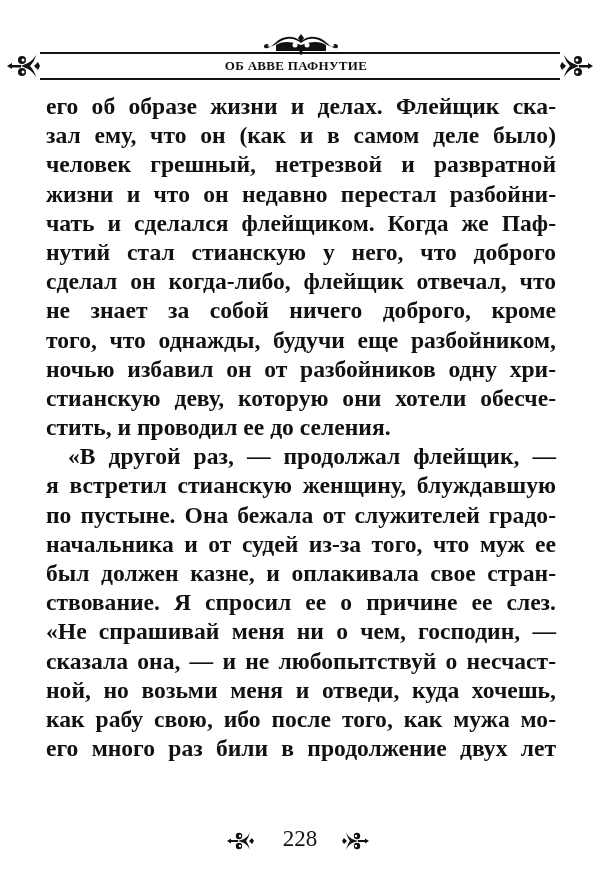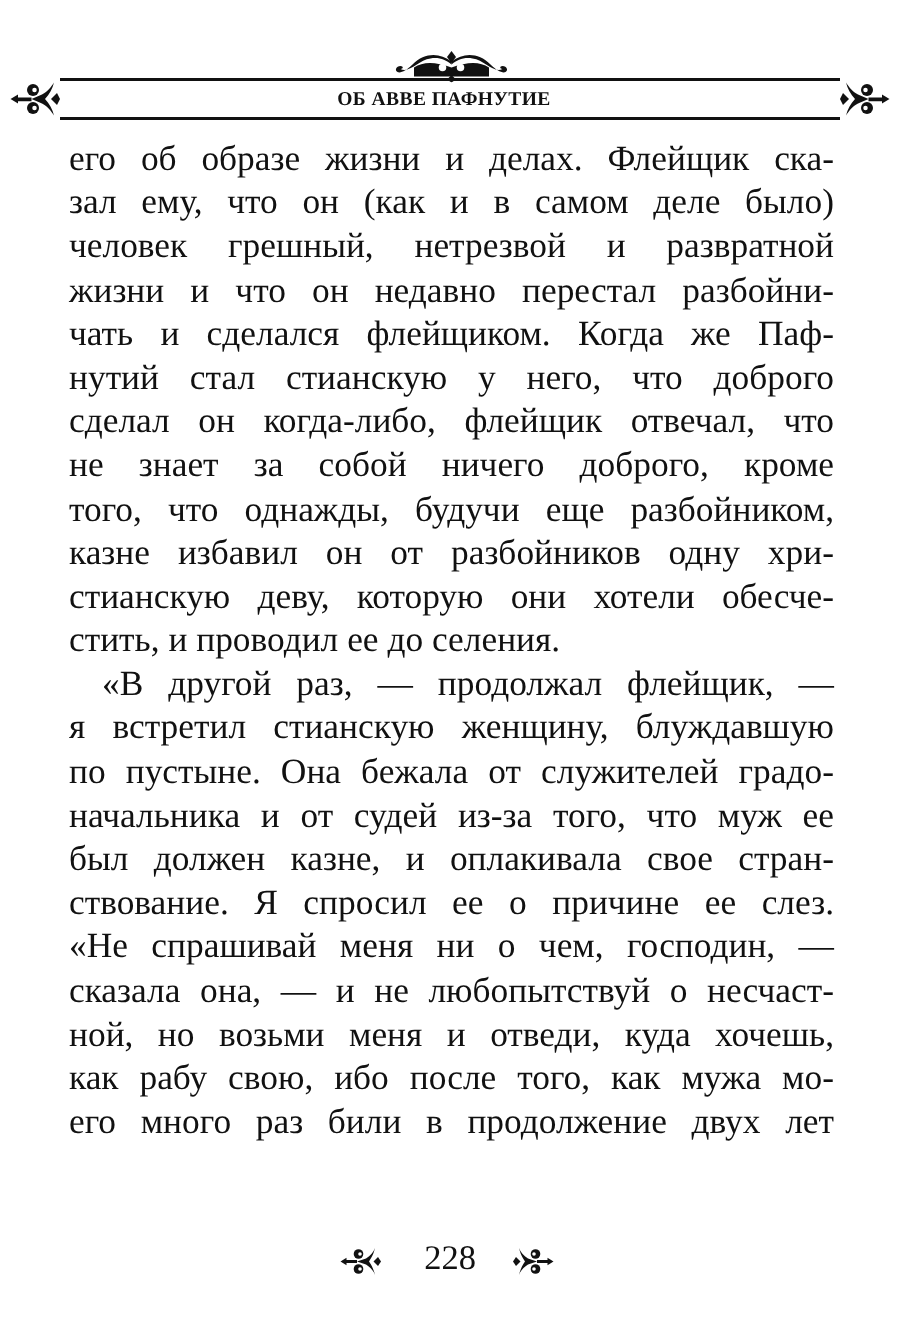--- a/index.html
+++ b/index.html
@@ -18,21 +18,21 @@
     }
     .ornament { position: absolute; }
     .orn-top { left: 262px; top: 33px; width: 78px; height: 22px; }
     .orn-left { left: 6px; top: 52px; width: 36px; height: 28px; }
     .orn-right { left: 558px; top: 52px; width: 36px; height: 28px; }
 
     .body-text {
       position: absolute; left: 46px; top: 92px; width: 510px;
       font-size: 23.6px; line-height: 29.2px; color: #111;
     }
-    .line { display: block; white-space: nowrap; text-align: justify; text-align-last: justify; height: 29.2px; }
+    .line { display: block; white-space: nowrap; text-align: justify; text-align-last: justify; height: 29.2px; font-weight: bold; }
     .line.last { text-align-last: left; }
     .line.indent { padding-left: 22px; }
 
     .footer { position: absolute; left: 0; top: 822px; width: 500px; height: 40px; }
     .page-number {
       position: absolute; left: 0; width: 600px; top: 4px; text-align: center;
       font-size: 23px; color: #111;
     }
     .orn-foot-left { left: 226px; top: 8px; width: 30px; height: 22px; }
     .orn-foot-right { left: 340px; top: 8px; width: 30px; height: 22px; }
@@ -80,21 +80,21 @@
 <div class="body-text">
   <span class="line">его об образе жизни и делах. Флейщик ска-</span>
   <span class="line">зал ему, что он (как и в самом деле было)</span>
   <span class="line">человек грешный, нетрезвой и развратной</span>
   <span class="line">жизни и что он недавно перестал разбойни-</span>
   <span class="line">чать и сделался флейщиком. Когда же Паф-</span>
   <span class="line">нутий стал стианскую у него, что доброго</span>
   <span class="line">сделал он когда-либо, флейщик отвечал, что</span>
   <span class="line">не знает за собой ничего доброго, кроме</span>
   <span class="line">того, что однажды, будучи еще разбойником,</span>
-  <span class="line">казне избавил он от разбойников одну хри-</span>
+  <span class="line">ночью избавил он от разбойников одну хри-</span>
   <span class="line">стианскую деву, которую они хотели обесче-</span>
   <span class="line last">стить, и проводил ее до селения.</span>
   <span class="line indent">«В другой раз, — продолжал флейщик, —</span>
   <span class="line">я встретил стианскую женщину, блуждавшую</span>
   <span class="line">по пустыне. Она бежала от служителей градо-</span>
   <span class="line">начальника и от судей из-за того, что муж ее</span>
   <span class="line">был должен казне, и оплакивала свое стран-</span>
   <span class="line">ствование. Я спросил ее о причине ее слез.</span>
   <span class="line">«Не спрашивай меня ни о чем, господин, —</span>
   <span class="line">сказала она, — и не любопытствуй о несчаст-</span>

